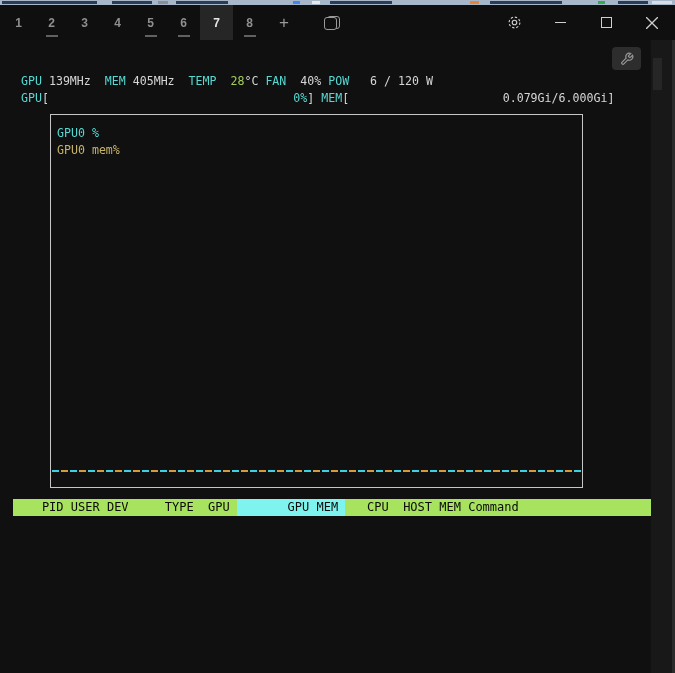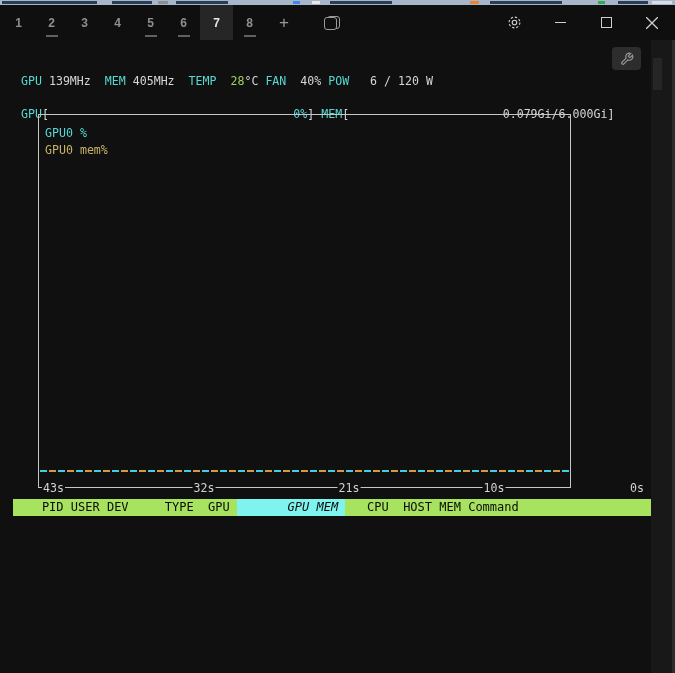--- a/index.html
+++ b/index.html
@@ -32,35 +32,35 @@
   .min-glyph{display:block;width:11px;height:0;border-top:1.4px solid #cfcfcf;}
   .max-glyph{display:block;width:9px;height:9px;border:1.4px solid #cfcfcf;}
   
   .terminal{position:absolute;left:0;top:40px;width:675px;height:633px;background:#101010;}
   .tline{position:absolute;left:21px;white-space:pre;font-size:11.6px;line-height:17px;color:var(--fg);}
   .c-cyan{color:var(--cyan);} .c-magenta{color:var(--magenta);} .c-green{color:var(--green);}
   .c-yellow{color:var(--yellow);} .c-fg{color:var(--fg);}
   .wrench{position:absolute;left:612px;top:7px;width:29px;height:23px;background:#2d2d2d;border:none;
           border-radius:4px;display:flex;align-items:center;justify-content:center;cursor:pointer;z-index:5;}
   
-  .chartbox{position:absolute;left:38px;top:74px;width:533px;height:374px;
+  .chartbox{position:absolute;left:50px;top:74px;width:533px;height:374px;
             border:1px solid #c6c6c6;box-sizing:border-box;}
   .legend{position:absolute;left:6px;top:10px;font-size:11.6px;line-height:17px;white-space:pre;}
   .series-line{position:absolute;left:1px;right:1px;top:355px;height:2px;
     background:repeating-linear-gradient(90deg,var(--line_cyan) 0 7px,transparent 7px 9px,
                var(--line_orange) 9px 16px,transparent 16px 18px);}
   .ylabels{position:absolute;left:0;top:0;width:34px;height:633px;}
   .ytick{position:absolute;left:8px;width:26px;text-align:right;font-size:11.6px;line-height:14px;color:#d2d2d2;}
   .xlabels{position:absolute;left:38px;top:441px;width:611px;height:14px;}
   .xtick{position:absolute;top:0;font-size:11.6px;line-height:14px;color:#d2d2d2;background:#101010;padding:0 1px;}
   
   .phead{position:absolute;left:13px;top:459px;height:27px;white-space:pre;font-size:12px;
          line-height:17px;color:#0b0b0b;display:flex;}
   .hseg{display:inline-block;height:17px;}
-  .bg-green{background:var(--header_green);} .bg-cyan{background:var(--header_cyan);font-style:italic;}
+  .bg-green{background:var(--header_green);} .bg-cyan{background:var(--header_cyan);}
   
   .gutter{position:absolute;left:651px;top:0;width:21px;height:633px;background:#181818;}
   .right-edge{position:absolute;left:672px;top:0;width:3px;height:633px;background:#2b2b2b;}
   .thumb{position:absolute;left:2px;top:18px;width:9px;height:32px;background:#262626;}
 </style>
 </head>
 <body>
 
 <div class="screen">
 
@@ -143,35 +143,28 @@
 
     <button class="wrench">
       <span style="display:flex">
         <svg width="14" height="14" viewBox="0 0 24 24" fill="none" stroke="#9a9a9a" stroke-width="2">
           <path d="M14.7 6.3a1 1 0 0 0 0 1.4l1.6 1.6a1 1 0 0 0 1.4 0l3.77-3.77a6 6 0 0 1-7.94 7.94l-6.91 6.91a2.12 2.12 0 0 1-3-3l6.91-6.91a6 6 0 0 1 7.94-7.94l-3.76 3.76z"></path>
         </svg>
       </span>
     </button>
 
     <div class="tline" style="top:33px"><span class="c-cyan">GPU</span><span class="c-fg"> 139MHz  </span><span class="c-cyan">MEM</span><span class="c-fg"> 405MHz  </span><span class="c-cyan">TEMP  </span><span class="c-green">28</span><span class="c-fg">°C </span><span class="c-cyan">FAN  </span><span class="c-fg">40% </span><span class="c-cyan">POW</span><span class="c-fg">   6 / 120 W</span></div>
-    <div class="tline" style="top:66px"><span class="c-cyan">GPU</span><span class="c-fg">[</span><span class="c-fg">                                   </span><span class="c-cyan">0%</span><span class="c-fg">] </span><span class="c-cyan">MEM</span><span class="c-fg">[</span><span class="c-fg">                      </span><span class="c-fg">0.079Gi/6.000Gi</span><span class="c-fg">]</span></div>
+    <div class="tline" style="top:50px"><span class="c-cyan">GPU</span><span class="c-fg">[</span><span class="c-fg">                                   </span><span class="c-cyan">0%</span><span class="c-fg">] </span><span class="c-cyan">MEM</span><span class="c-fg">[</span><span class="c-fg">                      </span><span class="c-fg">0.079Gi/6.000Gi</span><span class="c-fg">]</span></div>
 
 
     <div class="chartbox">
       <div class="legend" id="legend"><div class="lrow c-cyan">GPU0 %</div><div class="lrow c-yellow">GPU0 mem%</div></div>
       <div class="series-line"></div>
     </div>
 
-    <div class="xlabels" id="xlabels">
-        <div class="xtick" style="left: 4px;">43s</div>
-        <div class="xtick" style="left: 166px; transform: translateX(-50%);">32s</div>
-        <div class="xtick" style="left: 311px; transform: translateX(-50%);">21s</div>
-        <div class="xtick" style="left: 456px; transform: translateX(-50%);">10s</div>
-        <div class="xtick" style="right: 4px;">0s</div>
-      </div>
 
     <div class="phead"><span class="hseg bg-green">    PID USER DEV     TYPE  GPU </span><span class="hseg bg-cyan">       GPU MEM </span><span class="hseg bg-green">   CPU  HOST MEM Command                     </span></div>
 
     <div class="gutter">
       <div class="thumb"></div>
     </div>
     <div class="right-edge"></div>
   </div>
 
 </div>

